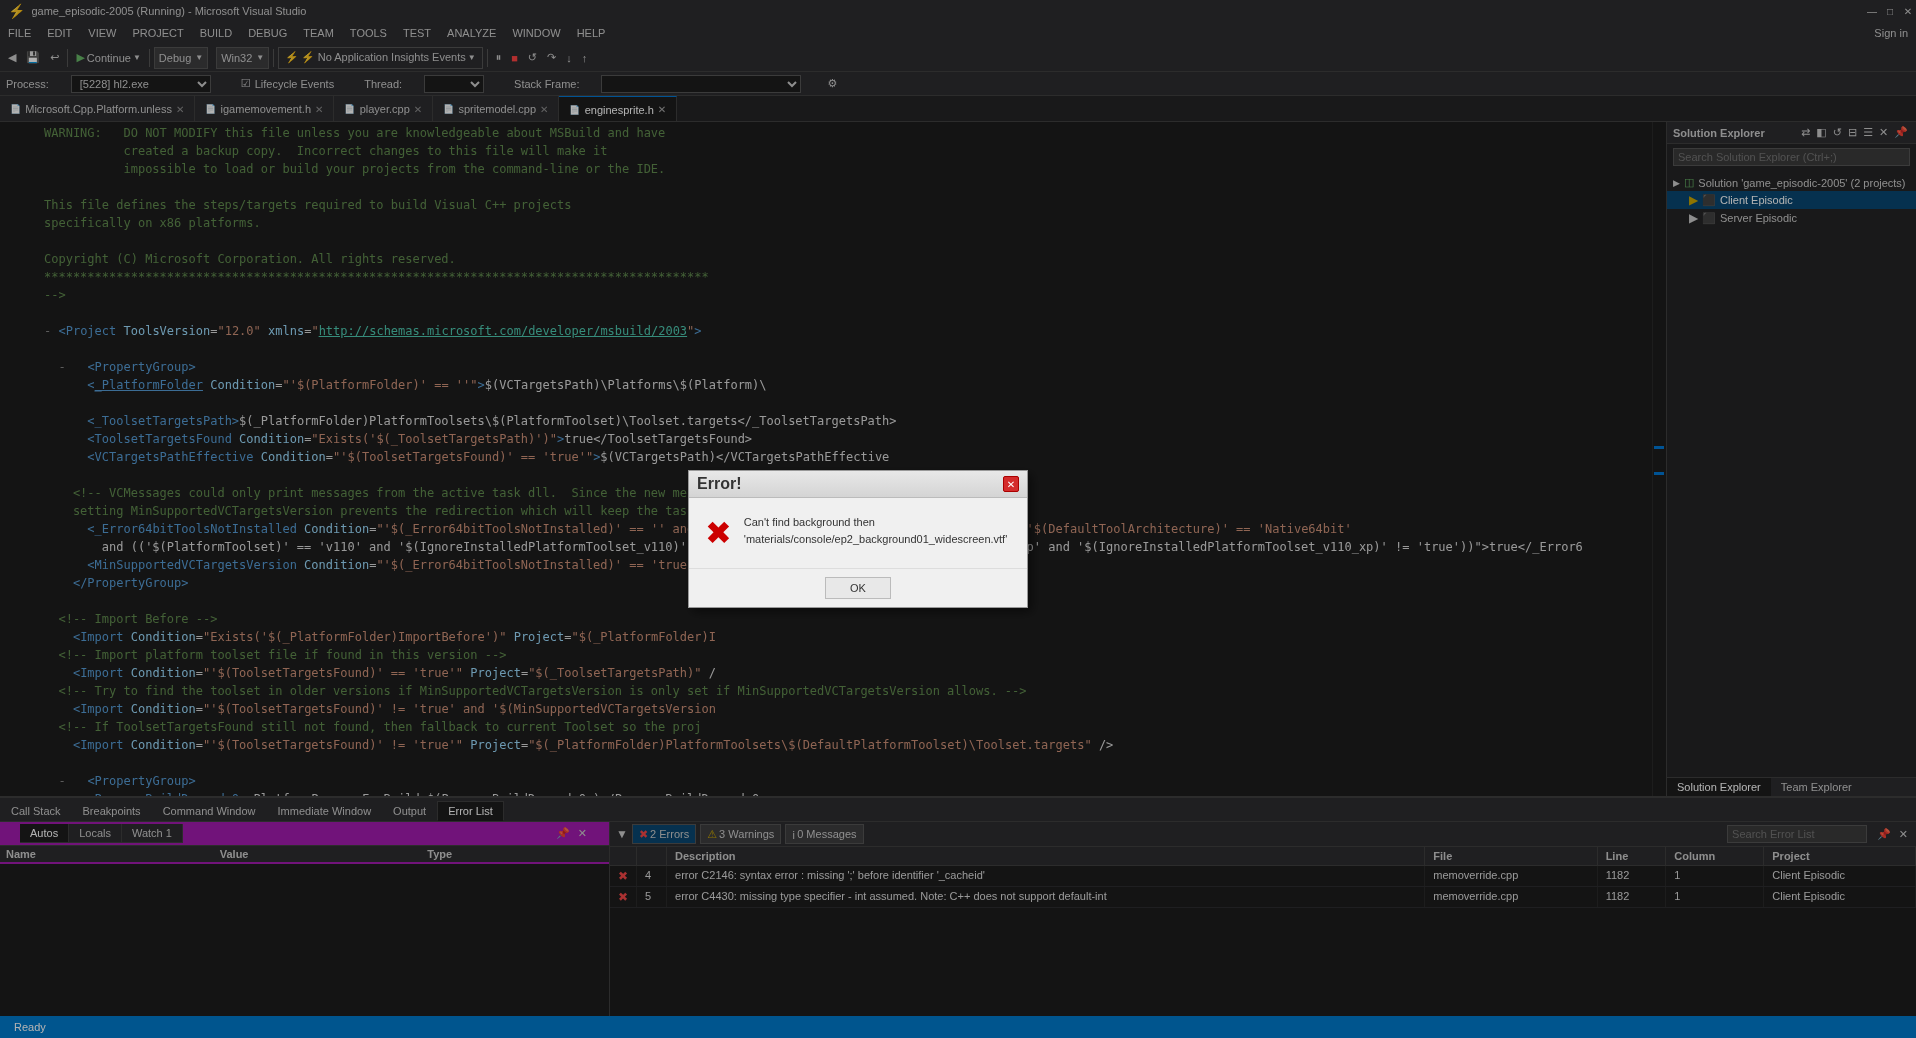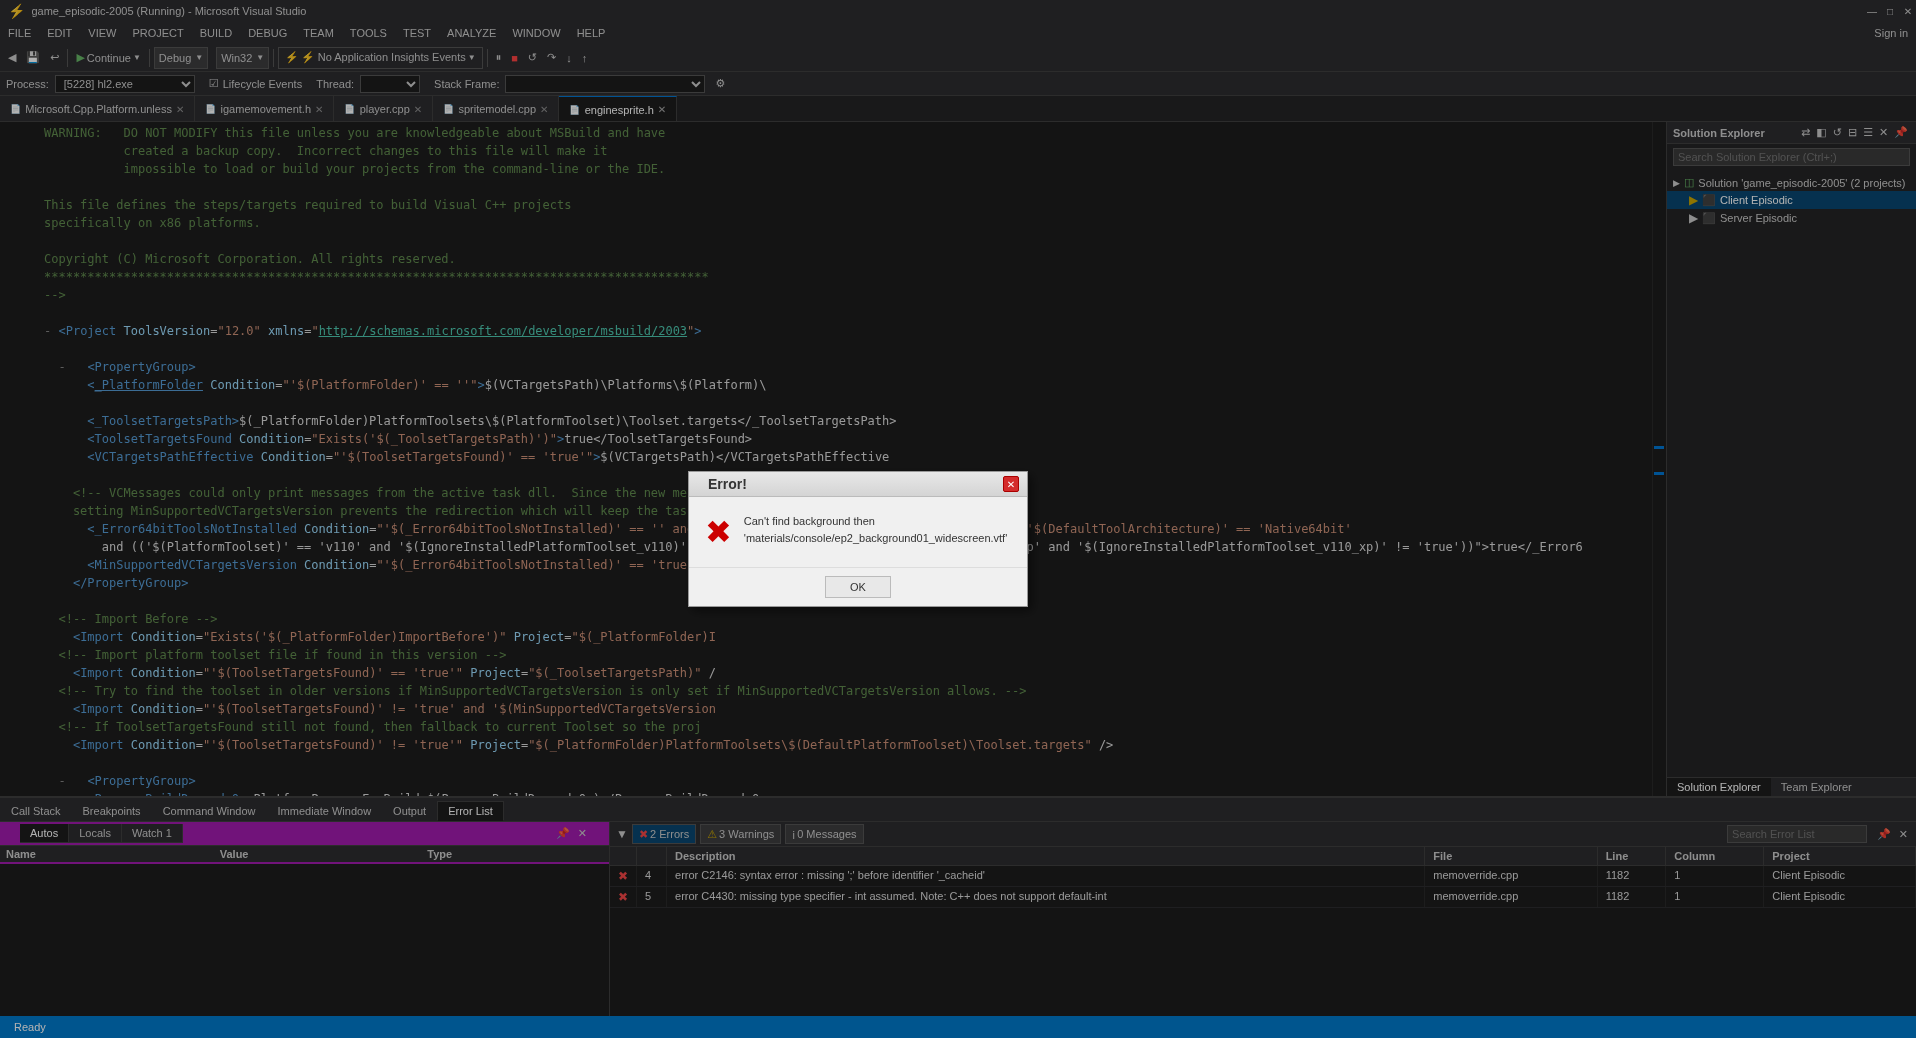--- a/index.html
+++ b/index.html
@@ -16,21 +16,21 @@
     .menu-item { padding: 2px 8px; height: 100%; display: flex; align-items: center; cursor: pointer; }
 
     
     #toolbar { display: flex; align-items: center; background: #2d2d30; height: 28px; padding: 0 4px; border-bottom: 1px solid #3f3f3f; gap: 2px; }
     .tb-btn { height: 22px; padding: 0 4px; background: none; border: none; color: #ccc; cursor: pointer; font-size: 11px; display: flex; align-items: center; gap: 2px; }
     .tb-separator { width: 1px; height: 18px; background: #555; margin: 0 2px; }
     .tb-dropdown { display: flex; align-items: center; background: #3e3e40; border: 1px solid #555; height: 22px; padding: 0 4px; color: #ccc; font-size: 11px; gap: 4px; cursor: pointer; }
     .no-app-insights { display: flex; align-items: center; background: #2d2d30; border: 1px solid #555; height: 22px; padding: 0 6px; color: #ccc; font-size: 11px; gap: 2px; }
 
     
-    #process-bar { display: flex; align-items: center; background: #2d2d30; height: 24px; padding: 0 6px; border-bottom: 1px solid #3f3f3f; gap: 6px; font-size: 11px; color: #ccc; }
+    #process-bar { display: flex; align-items: center; background: #2d2d30; height: 24px; padding: 0 6px; border-bottom: 1px solid #3f3f3f; gap: 22px; font-size: 11px; color: #ccc; }
     .process-combo { background: #1e1e1e; border: 1px solid #555; color: #ccc; height: 18px; padding: 0 4px; font-size: 11px; min-width: 140px; }
 
     
     #tab-bar { display: flex; background: #252526; height: 26px; border-bottom: 1px solid #3f3f3f; overflow: hidden; }
     .tab { display: flex; align-items: center; height: 26px; padding: 0 10px; border-right: 1px solid #3f3f3f; cursor: pointer; font-size: 11px; color: #ccc; gap: 4px; white-space: nowrap; background: #2d2d30; }
     .tab.active { background: #1e1e1e; border-top: 1px solid #0078d4; color: #fff; }
     .tab .close-x { font-size: 10px; opacity: 0.6; }
 
     
     #editor-area { flex: 1; background: #1e1e1e; overflow: hidden; position: relative; font-family: 'Consolas', monospace; font-size: 12px; }
@@ -84,21 +84,21 @@
     .bottom-tab.active { background: #1e1e1e; border-top-color: #3f3f3f; border-left-color: #3f3f3f; border-right-color: #3f3f3f; color: #fff; }
 
     
     #status-bar { display: flex; align-items: center; background: #007acc; height: 22px; padding: 0 8px; font-size: 11px; color: #fff; }
     .status-item { padding: 0 6px; }
 
     
     #dialog-overlay { position: fixed; top: 0; left: 0; width: 100%; height: 100%; background: rgba(0,0,0,0.3); display: flex; align-items: center; justify-content: center; z-index: 1000; pointer-events: none; }
     #error-dialog { background: #f0f0f0; border: 1px solid #999; box-shadow: 4px 4px 10px rgba(0,0,0,0.5); width: 340px; pointer-events: all; font-family: 'Segoe UI', sans-serif; }
     .dialog-titlebar { background: linear-gradient(to bottom, #e8e8e8, #d4d4d4); display: flex; align-items: center; justify-content: space-between; padding: 4px 8px; border-bottom: 1px solid #bbb; }
-    .dialog-title { font-size: 14px; font-weight: bold; color: #333; margin-left: 11px; }
+    .dialog-title { font-size: 16px; font-weight: bold; color: #333; }
     .dialog-close { width: 16px; height: 16px; background: #d42b2b; border: 1px solid #a00; color: white; font-size: 10px; cursor: pointer; display: flex; align-items: center; justify-content: center; border-radius: 2px; }
     .dialog-body { padding: 16px; display: flex; gap: 12px; align-items: flex-start; }
     .dialog-icon { font-size: 28px; color: #cc0000; flex-shrink: 0; }
     .dialog-message { font-size: 11px; color: #333; line-height: 1.5; }
     .dialog-footer { padding: 8px 16px; display: flex; justify-content: center; border-top: 1px solid #ddd; }
     .dialog-ok-btn { padding: 4px 24px; background: #e8e8e8; border: 1px solid #bbb; font-size: 11px; cursor: pointer; color: #333; }
 
     
     #debug-tabs { display: flex; background: #2d2d30; border-bottom: 1px solid #3f3f3f; }
     .debug-tab { padding: 3px 10px; font-size: 11px; color: #ccc; cursor: pointer; border-right: 1px solid #3f3f3f; }

